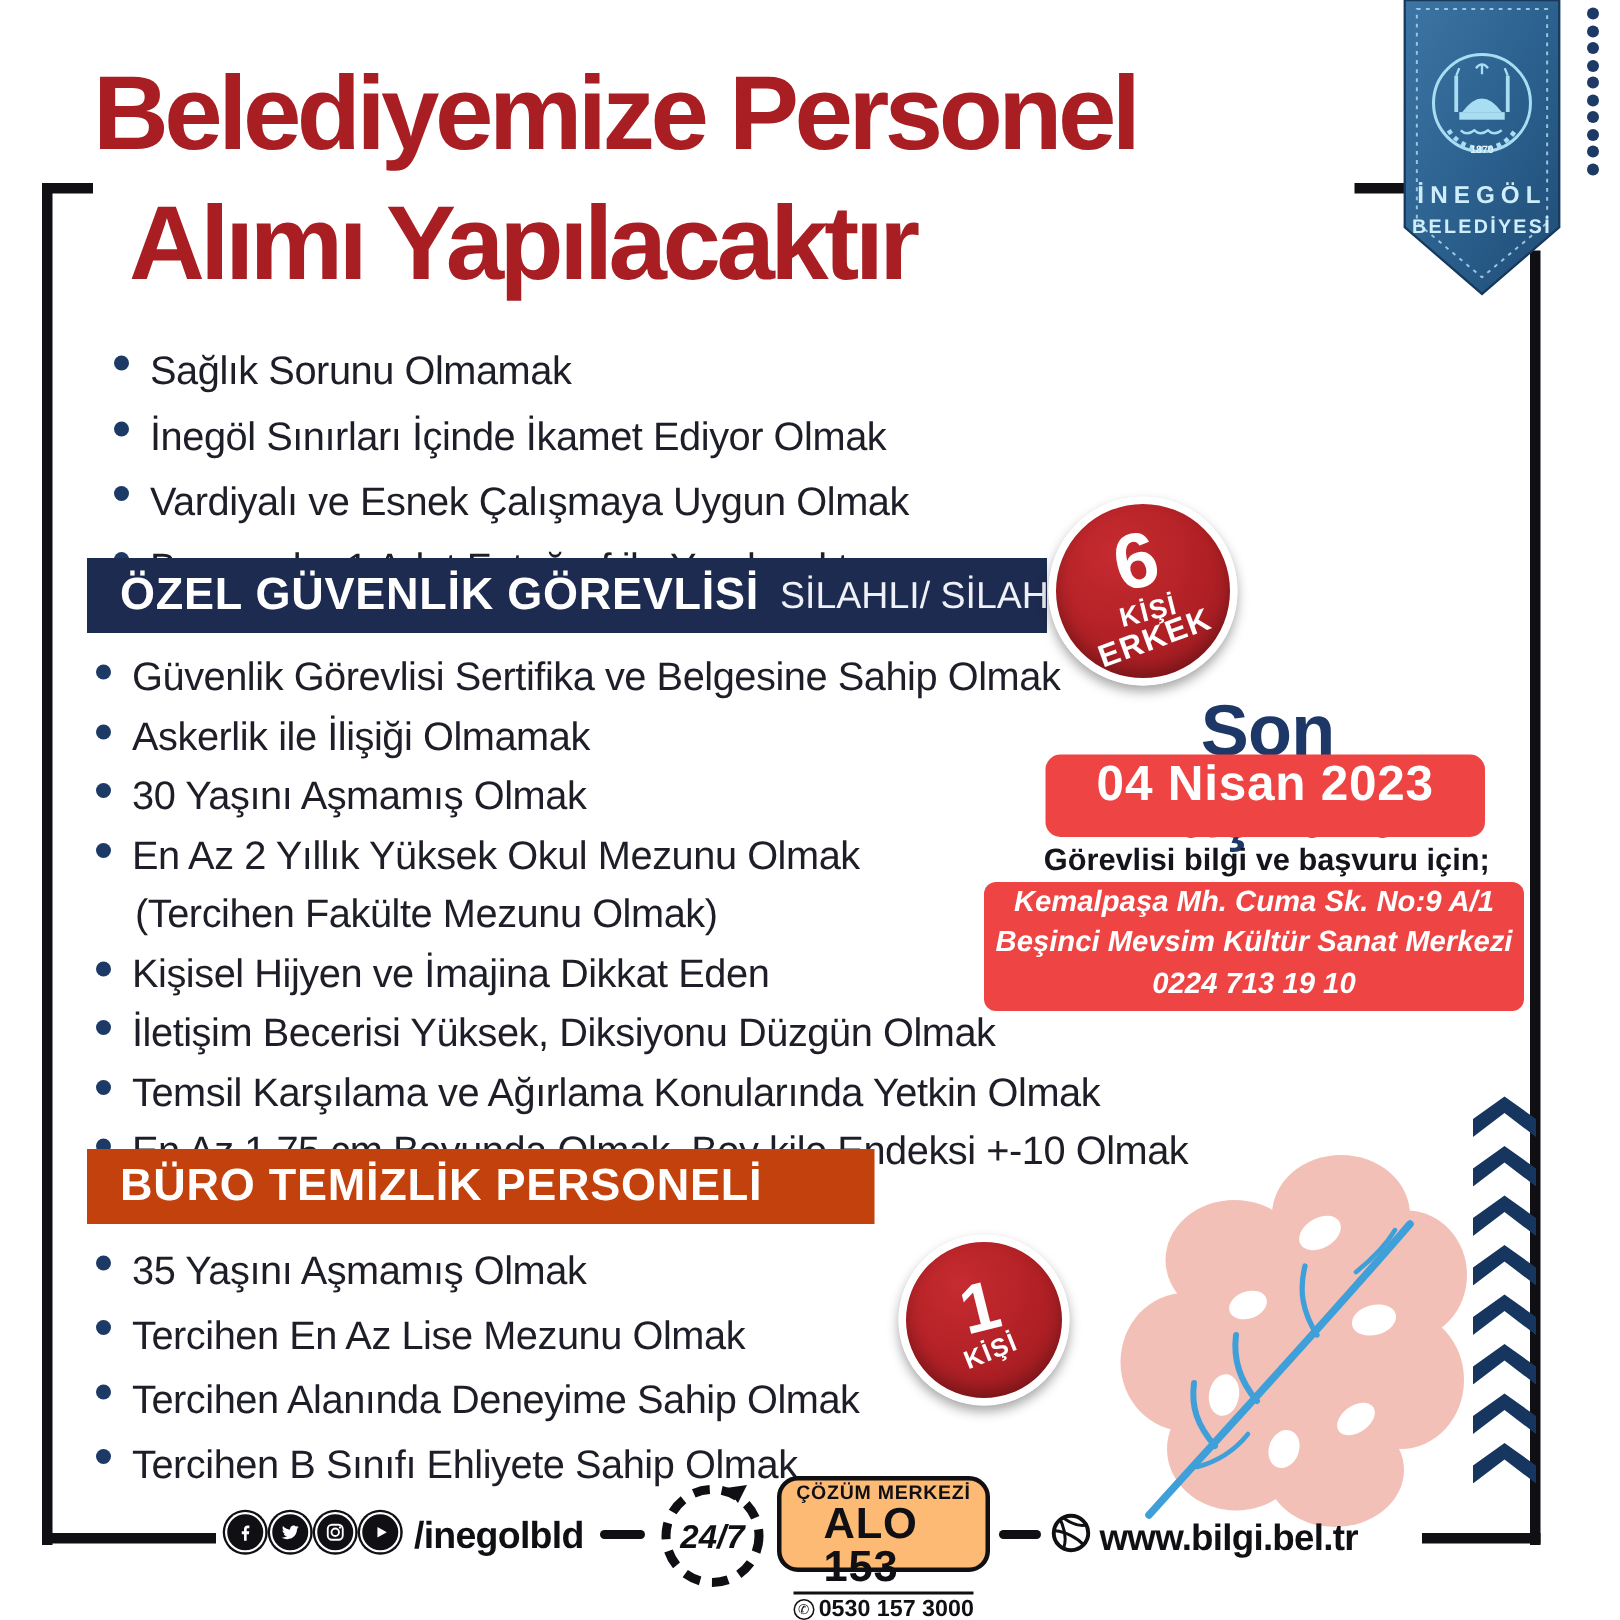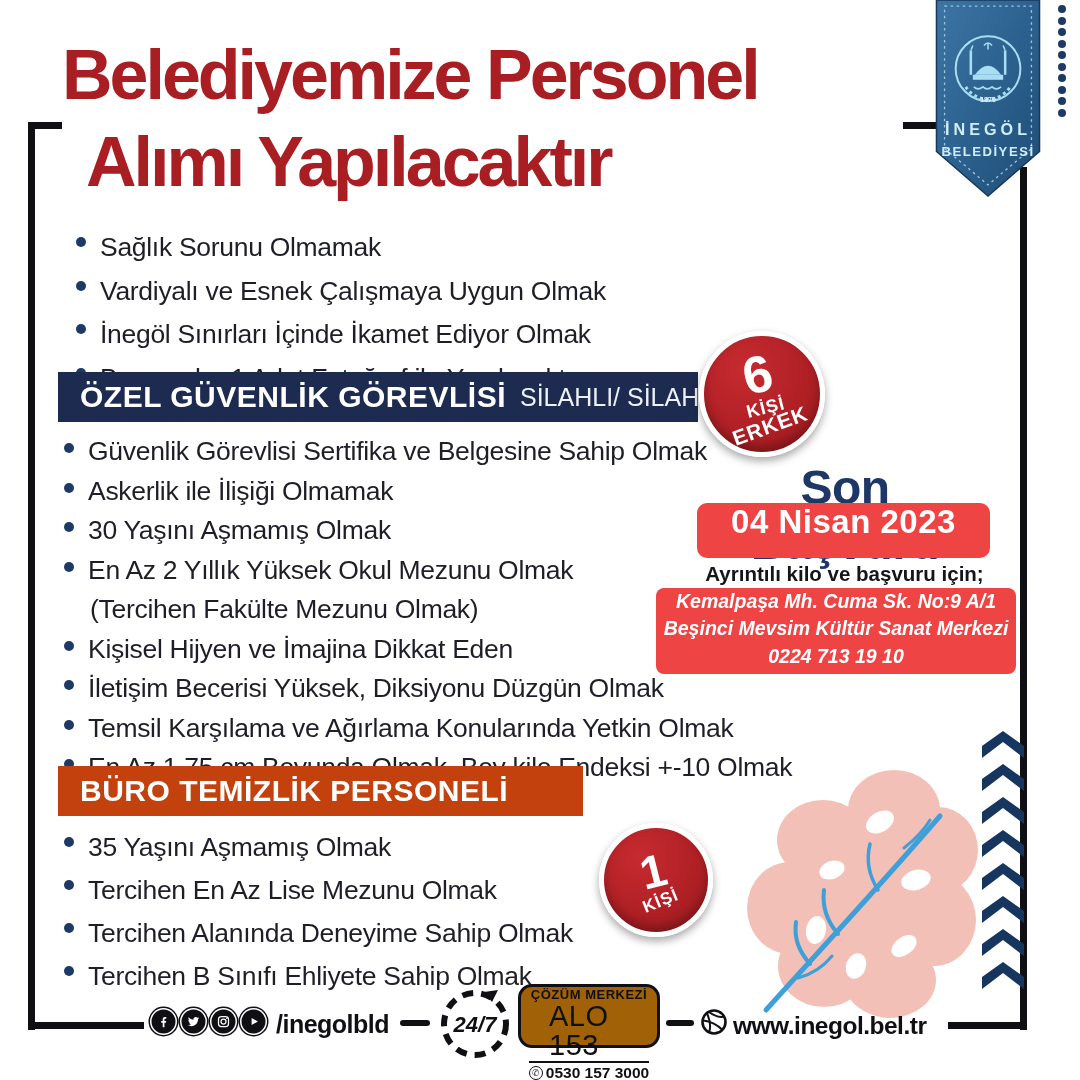--- a/index.html
+++ b/index.html
@@ -35,23 +35,23 @@
   .deadline-label{color:#1d3767;font-weight:800;font-size:48px;text-align:center;letter-spacing:-0.5px;}
   .navy-box{background:#ef4444;border-radius:10px;color:#fff;display:flex;flex-direction:column;align-items:center;justify-content:flex-start;text-align:center;}
   .date-text{font-weight:800;font-size:33px;letter-spacing:0.5px;}
   .info-label{color:#14141c;font-weight:800;font-size:20.5px;text-align:center;}
   .addr{font-weight:700;font-size:19.5px;line-height:1.4;}
   
   .social{display:flex;gap:3px;}
   .sicon{width:27px;height:27px;border-radius:50%;background:#101014;display:flex;align-items:center;justify-content:center;box-shadow:0 0 0 1.5px #101014, inset 0 0 0 1.5px #ffffff;}
   .handle{font-weight:800;font-size:25px;color:#101014;letter-spacing:-0.5px;}
   .dash{position:absolute;height:6px;background:#101014;border-radius:3px;}
-  .alo-box{border:3.5px solid #101014;border-radius:14px;display:flex;flex-direction:column;align-items:center;justify-content:flex-start;background:#a16207;box-sizing:border-box;}
+  .alo-box{border:3.5px solid #101014;border-radius:14px;display:flex;flex-direction:column;align-items:center;justify-content:flex-start;background:#fdba74;box-sizing:border-box;}
   .alo-label{font-weight:800;font-size:13px;letter-spacing:0.5px;color:#101014;}
-  .alo-num{font-weight:400;font-size:29px;letter-spacing:0.5px;color:#101014;line-height:1;margin-left:28px;}
+  .alo-num{font-weight:700;font-size:29px;letter-spacing:0.5px;color:#101014;line-height:1;margin-left:28px;}
   .alo-phone{font-weight:800;font-size:15.5px;color:#101014;display:flex;align-items:center;gap:3px;border-top:2.5px solid #101014;padding-top:1px;margin-top:1px;}
   .phone-bullet{display:inline-flex;width:14px;height:14px;border:1.8px solid #101014;border-radius:50%;align-items:center;justify-content:center;font-size:9px;box-sizing:border-box;}
   .website{font-weight:800;font-size:24.5px;color:#101014;letter-spacing:-0.5px;}
   
   .dotcol{display:flex;flex-direction:column;gap:3.5px;}
   .dotcol span{width:8px;height:8px;border-radius:50%;background:#1d3a66;}
   .chevcol{display:flex;flex-direction:column;gap:3px;}
 </style>
 </head>
 <body>
@@ -103,22 +103,22 @@
     <text x="54" y="154" text-anchor="middle" font-size="13" font-weight="bold" fill="#cfeefb" style="letter-spacing:1.5px;">BELEDİYESİ</text>
   </svg>
 
   <div class="abs" style="left:58px;top:32px;">
     <div class="title" style="padding-left:4px;">Belediyemize Personel</div>
     <div class="title" style="padding-left:28px;">Alımı Yapılacaktır</div>
   </div>
 
   <ul class="req abs" style="left:74px;top:226px;line-height:43.5px;">
     <li class="dot">Sağlık Sorunu Olmamak</li>
+    <li class="dot">İnegöl Sınırları İçinde İkamet Ediyor Olmak</li>
     <li class="dot">Vardiyalı ve Esnek Çalışmaya Uygun Olmak</li>
-    <li class="dot">İnegöl Sınırları İçinde İkamet Ediyor Olmak</li>
     <li class="dot">Başvurular 1 Adet Fotoğraf ile Yapılacaktır</li>
   </ul>
 
   <div class="banner navy abs" style="left:58px;top:372px;width:640px;height:50px;">
     <span class="bt">ÖZEL GÜVENLİK GÖREVLİSİ</span>
     <span class="bs">SİLAHLI/ SİLAHSIZ</span>
   </div>
 
   <div class="badge abs" style="left:699px;top:331px;width:116px;height:116px;z-index:4;">
     <div class="inner">
@@ -137,21 +137,21 @@
     <li class="dot">Kişisel Hijyen ve İmajina Dikkat Eden</li>
     <li class="dot">İletişim Becerisi Yüksek, Diksiyonu Düzgün Olmak</li>
     <li class="dot">Temsil Karşılama ve Ağırlama Konularında Yetkin Olmak</li>
     <li class="dot">En Az 1.75 cm Boyunda Olmak, Boy kilo Endeksi +-10 Olmak</li>
   </ul>
 
   <div class="deadline-label abs" style="left:700px;top:460px;width:290px;">Son Başvuru</div>
   <div class="navy-box abs" style="left:697px;top:503px;width:293px;height:55px;">
     <span class="date-text">04 Nisan 2023</span>
   </div>
-  <div class="info-label abs" style="left:672px;top:562px;width:345px;">Ayrıntılı kilo ve başvuru için;</div>
+  <div class="info-label abs" style="left:672px;top:562px;width:345px;">Görevlisi bilgi ve başvuru için;</div>
   <div class="navy-box addr abs" style="left:656px;top:588px;width:360px;height:86px;border-radius:8px;font-style:italic;">
     <span>Kemalpaşa Mh. Cuma Sk. No:9 A/1</span>
     <span>Beşinci Mevsim Kültür Sanat Merkezi</span>
     <span>0224 713 19 10</span>
   </div>
 
   <div class="banner red abs" style="left:58px;top:766px;width:525px;height:50px;">
     <span class="bt">BÜRO TEMİZLİK PERSONELİ</span>
   </div>
 
@@ -269,15 +269,15 @@
 
   <div class="dash" style="left:666px;top:1020px;width:28px;"></div>
 
   <svg class="abs" style="left:700px;top:1008px;z-index:3;" width="28" height="28" viewBox="0 0 28 28">
     <circle cx="14" cy="14" r="11.5" fill="none" stroke="#101014" stroke-width="2.6"></circle>
     <path d="M7,5.5 C10,12 11,19 9,24.5" fill="none" stroke="#101014" stroke-width="2"></path>
     <path d="M3.5,12.5 C10,13 18,17 22.5,22" fill="none" stroke="#101014" stroke-width="2"></path>
     <path d="M9,4 C15,8.5 21,9.5 25,8.5" fill="none" stroke="#101014" stroke-width="2"></path>
   </svg>
 
-  <div class="abs website" style="left:733px;top:1012px;z-index:3;">www.inegol.bel.tr</div>
+  <div class="abs website" style="left:733px;top:1012px;z-index:3;">www.bilgi.bel.tr</div>
 
 </div>
 
 </body></html>

